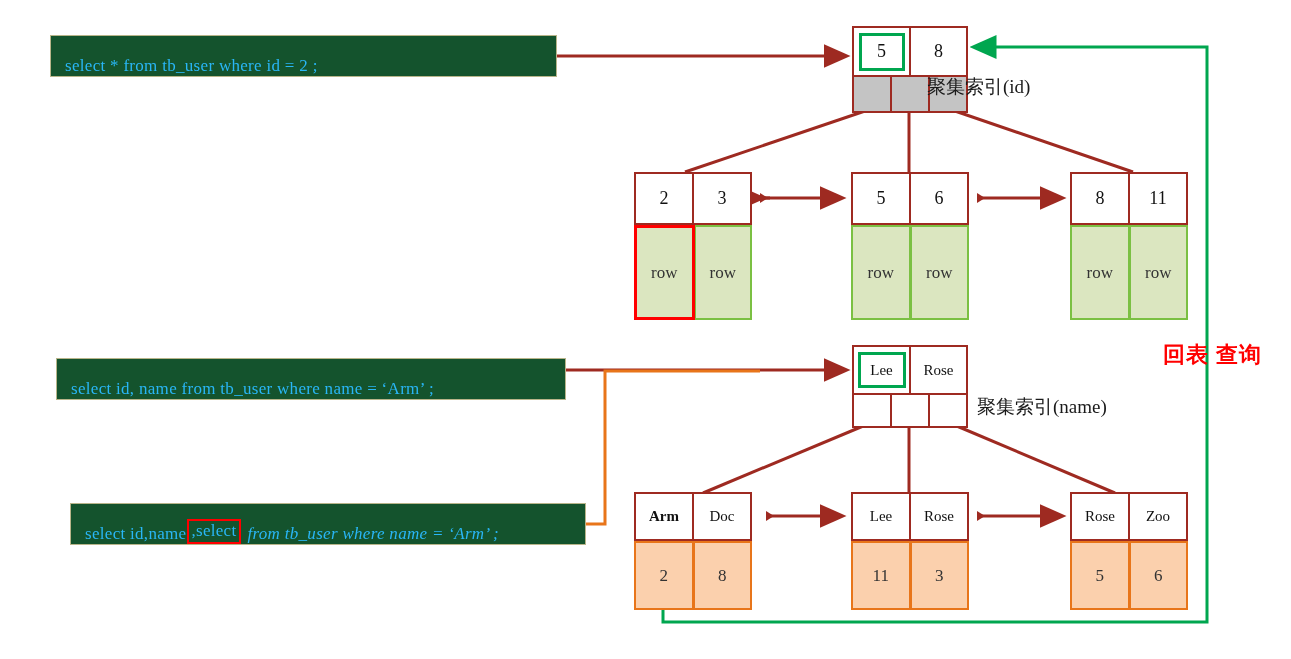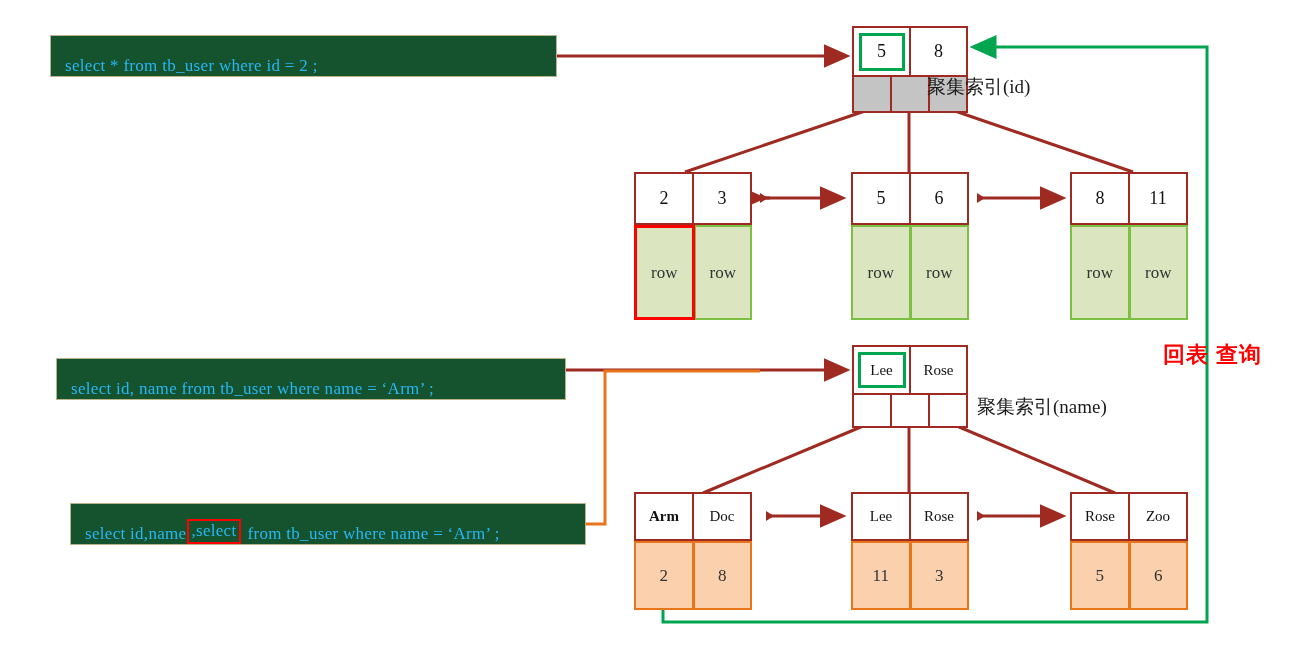--- a/index.html
+++ b/index.html
@@ -170,21 +170,21 @@
     <span>select  *  from  tb_user  where  id  =  2 ;</span>
   </div>
 
   <div class="sqlbox" style="left:56px;top:358px;width:510px;height:42px;">
     <span>select  id, name  from  tb_user  where  name = ‘Arm’ ;</span>
   </div>
 
   <div class="sqlbox" style="left:50px;top:503px;width:516px;height:42px;margin-left:20px;">
     <span>select  id,name</span>
     <span class="hl-red">,select</span>
-    <span style="padding-left:6px;">from  tb_user  where  name = ‘Arm’ ;</span>
+    <span style="padding-left:6px;font-style:italic;">from  tb_user  where  name = ‘Arm’ ;</span>
   </div>
 
   <div class="node" style="left:852px;top:26px;width:116px;">
     <div class="keyrow" style="height:51px;">
       <div class="cell">
         <div class="greenbox">5</div>
       </div>
       <div class="cell">8</div>
     </div>
     <div class="ptrrow grey" style="height:36px;">

